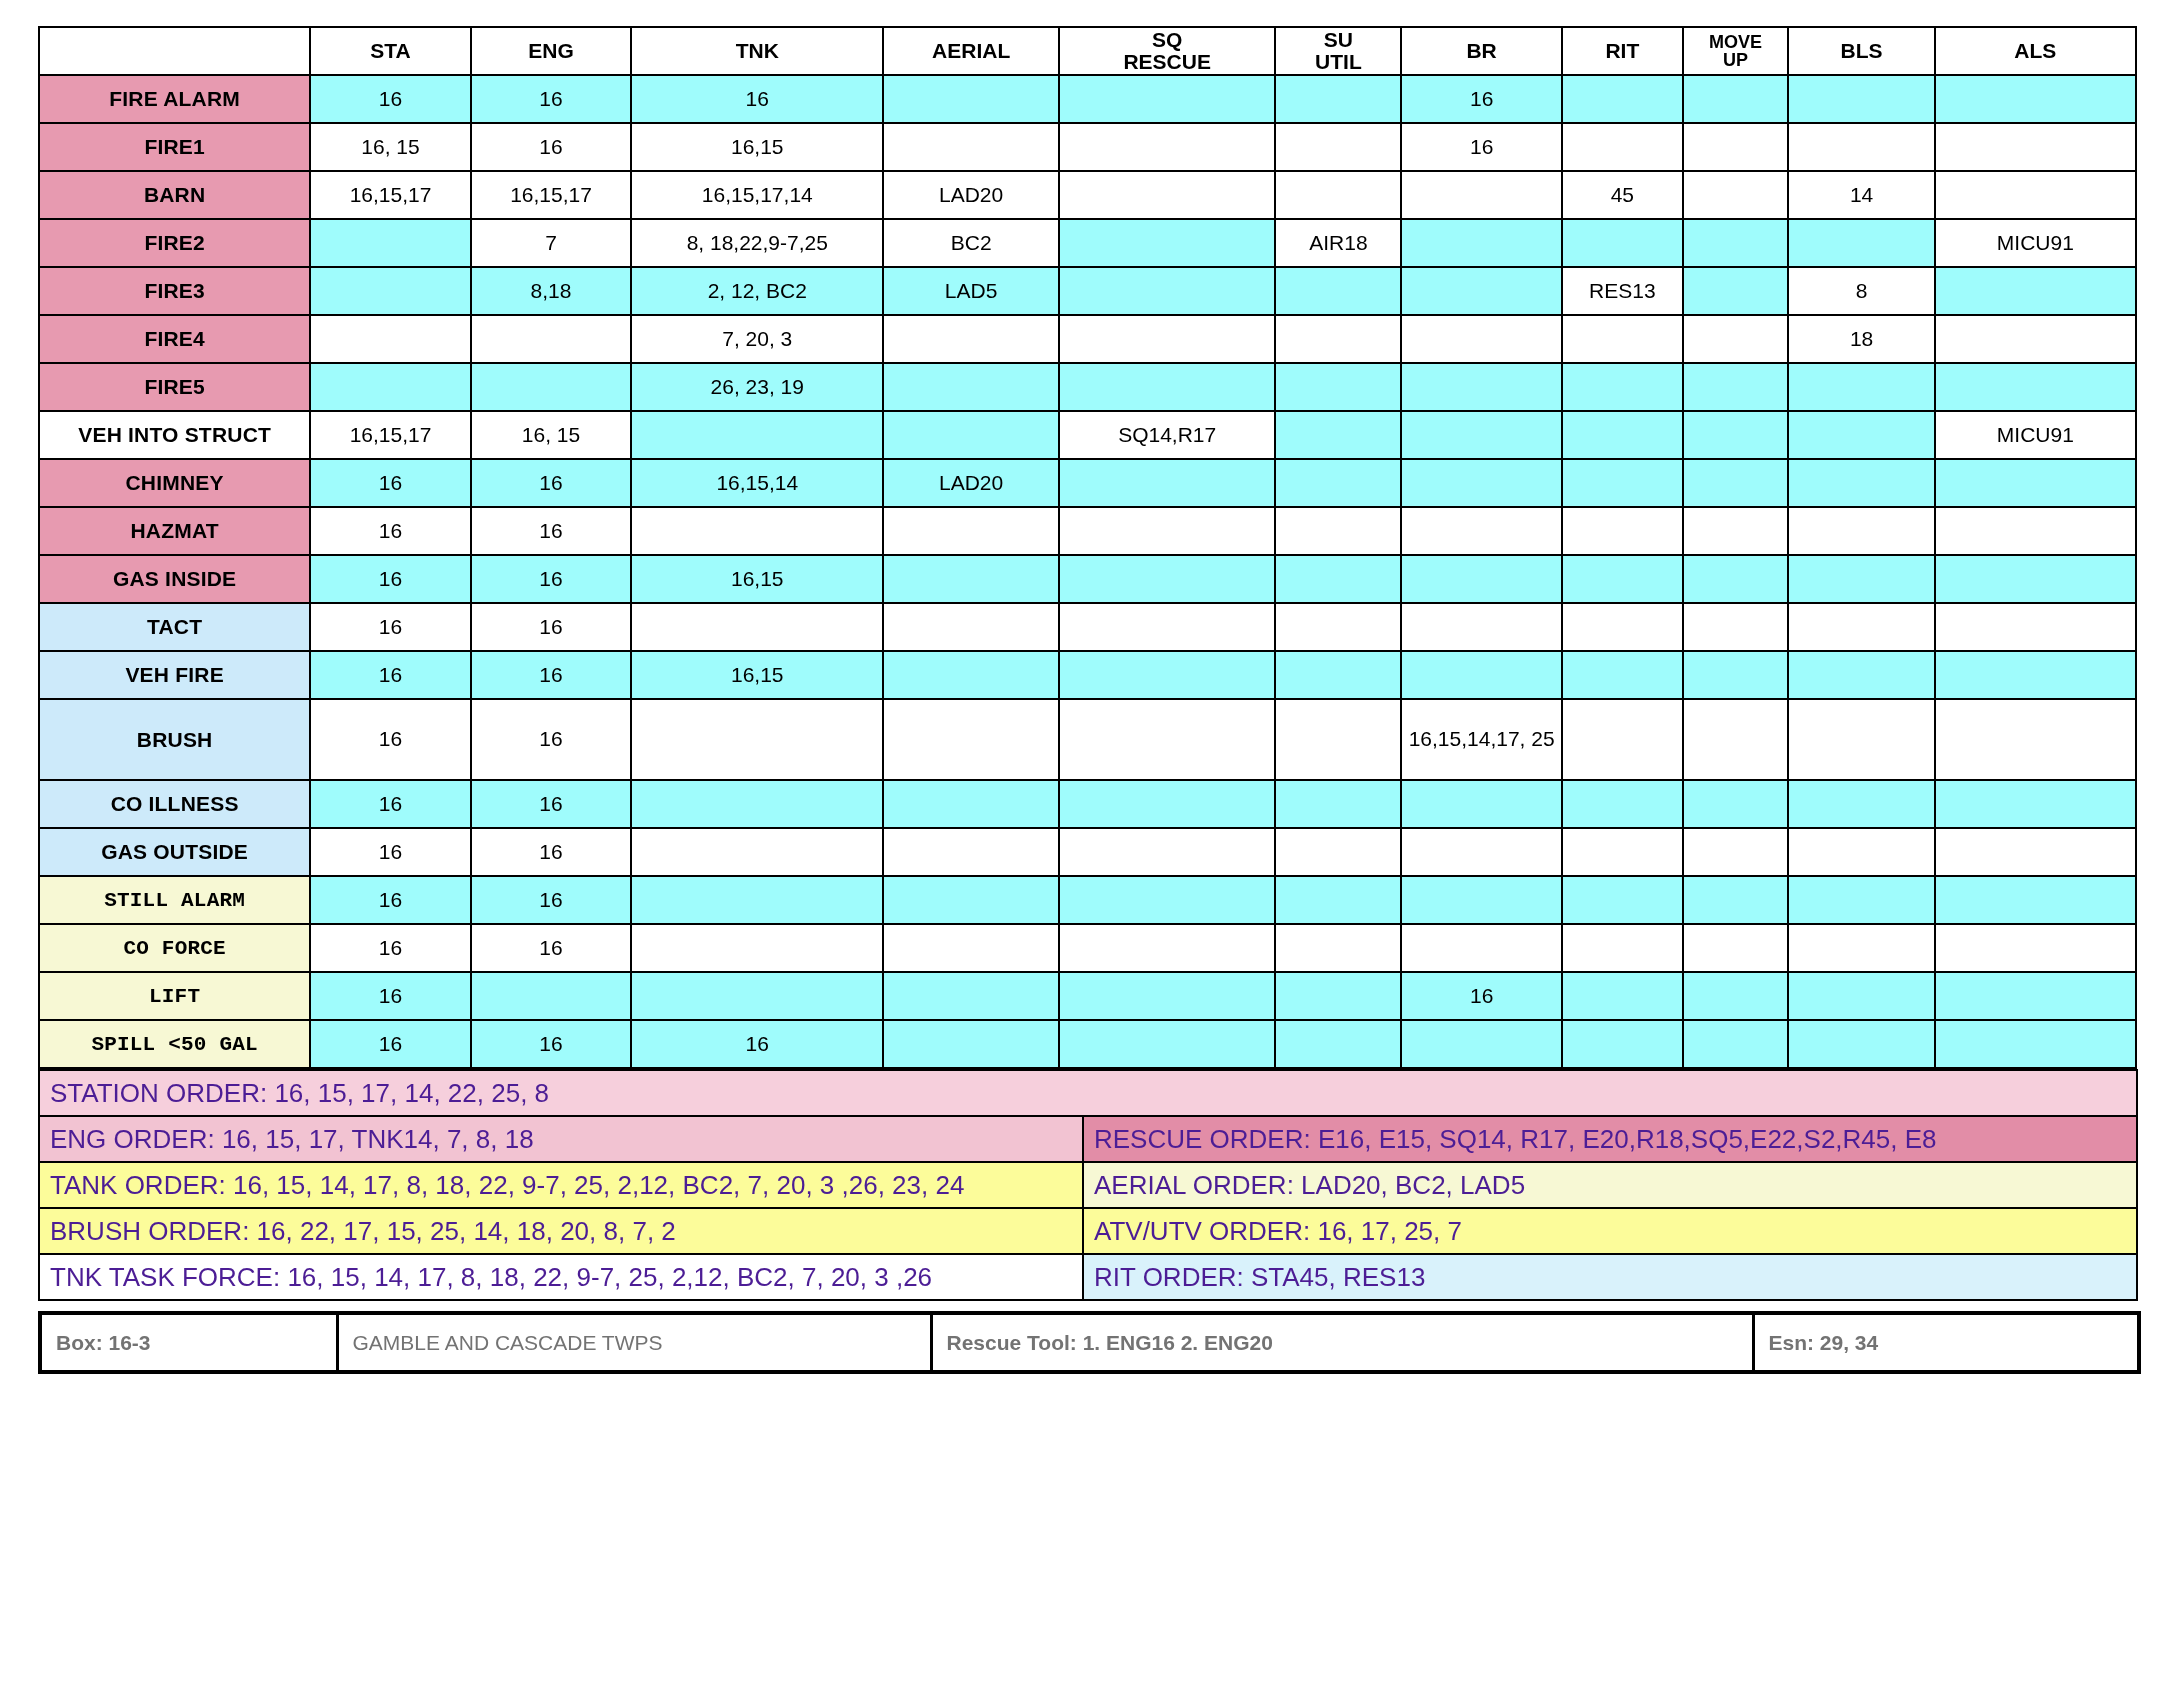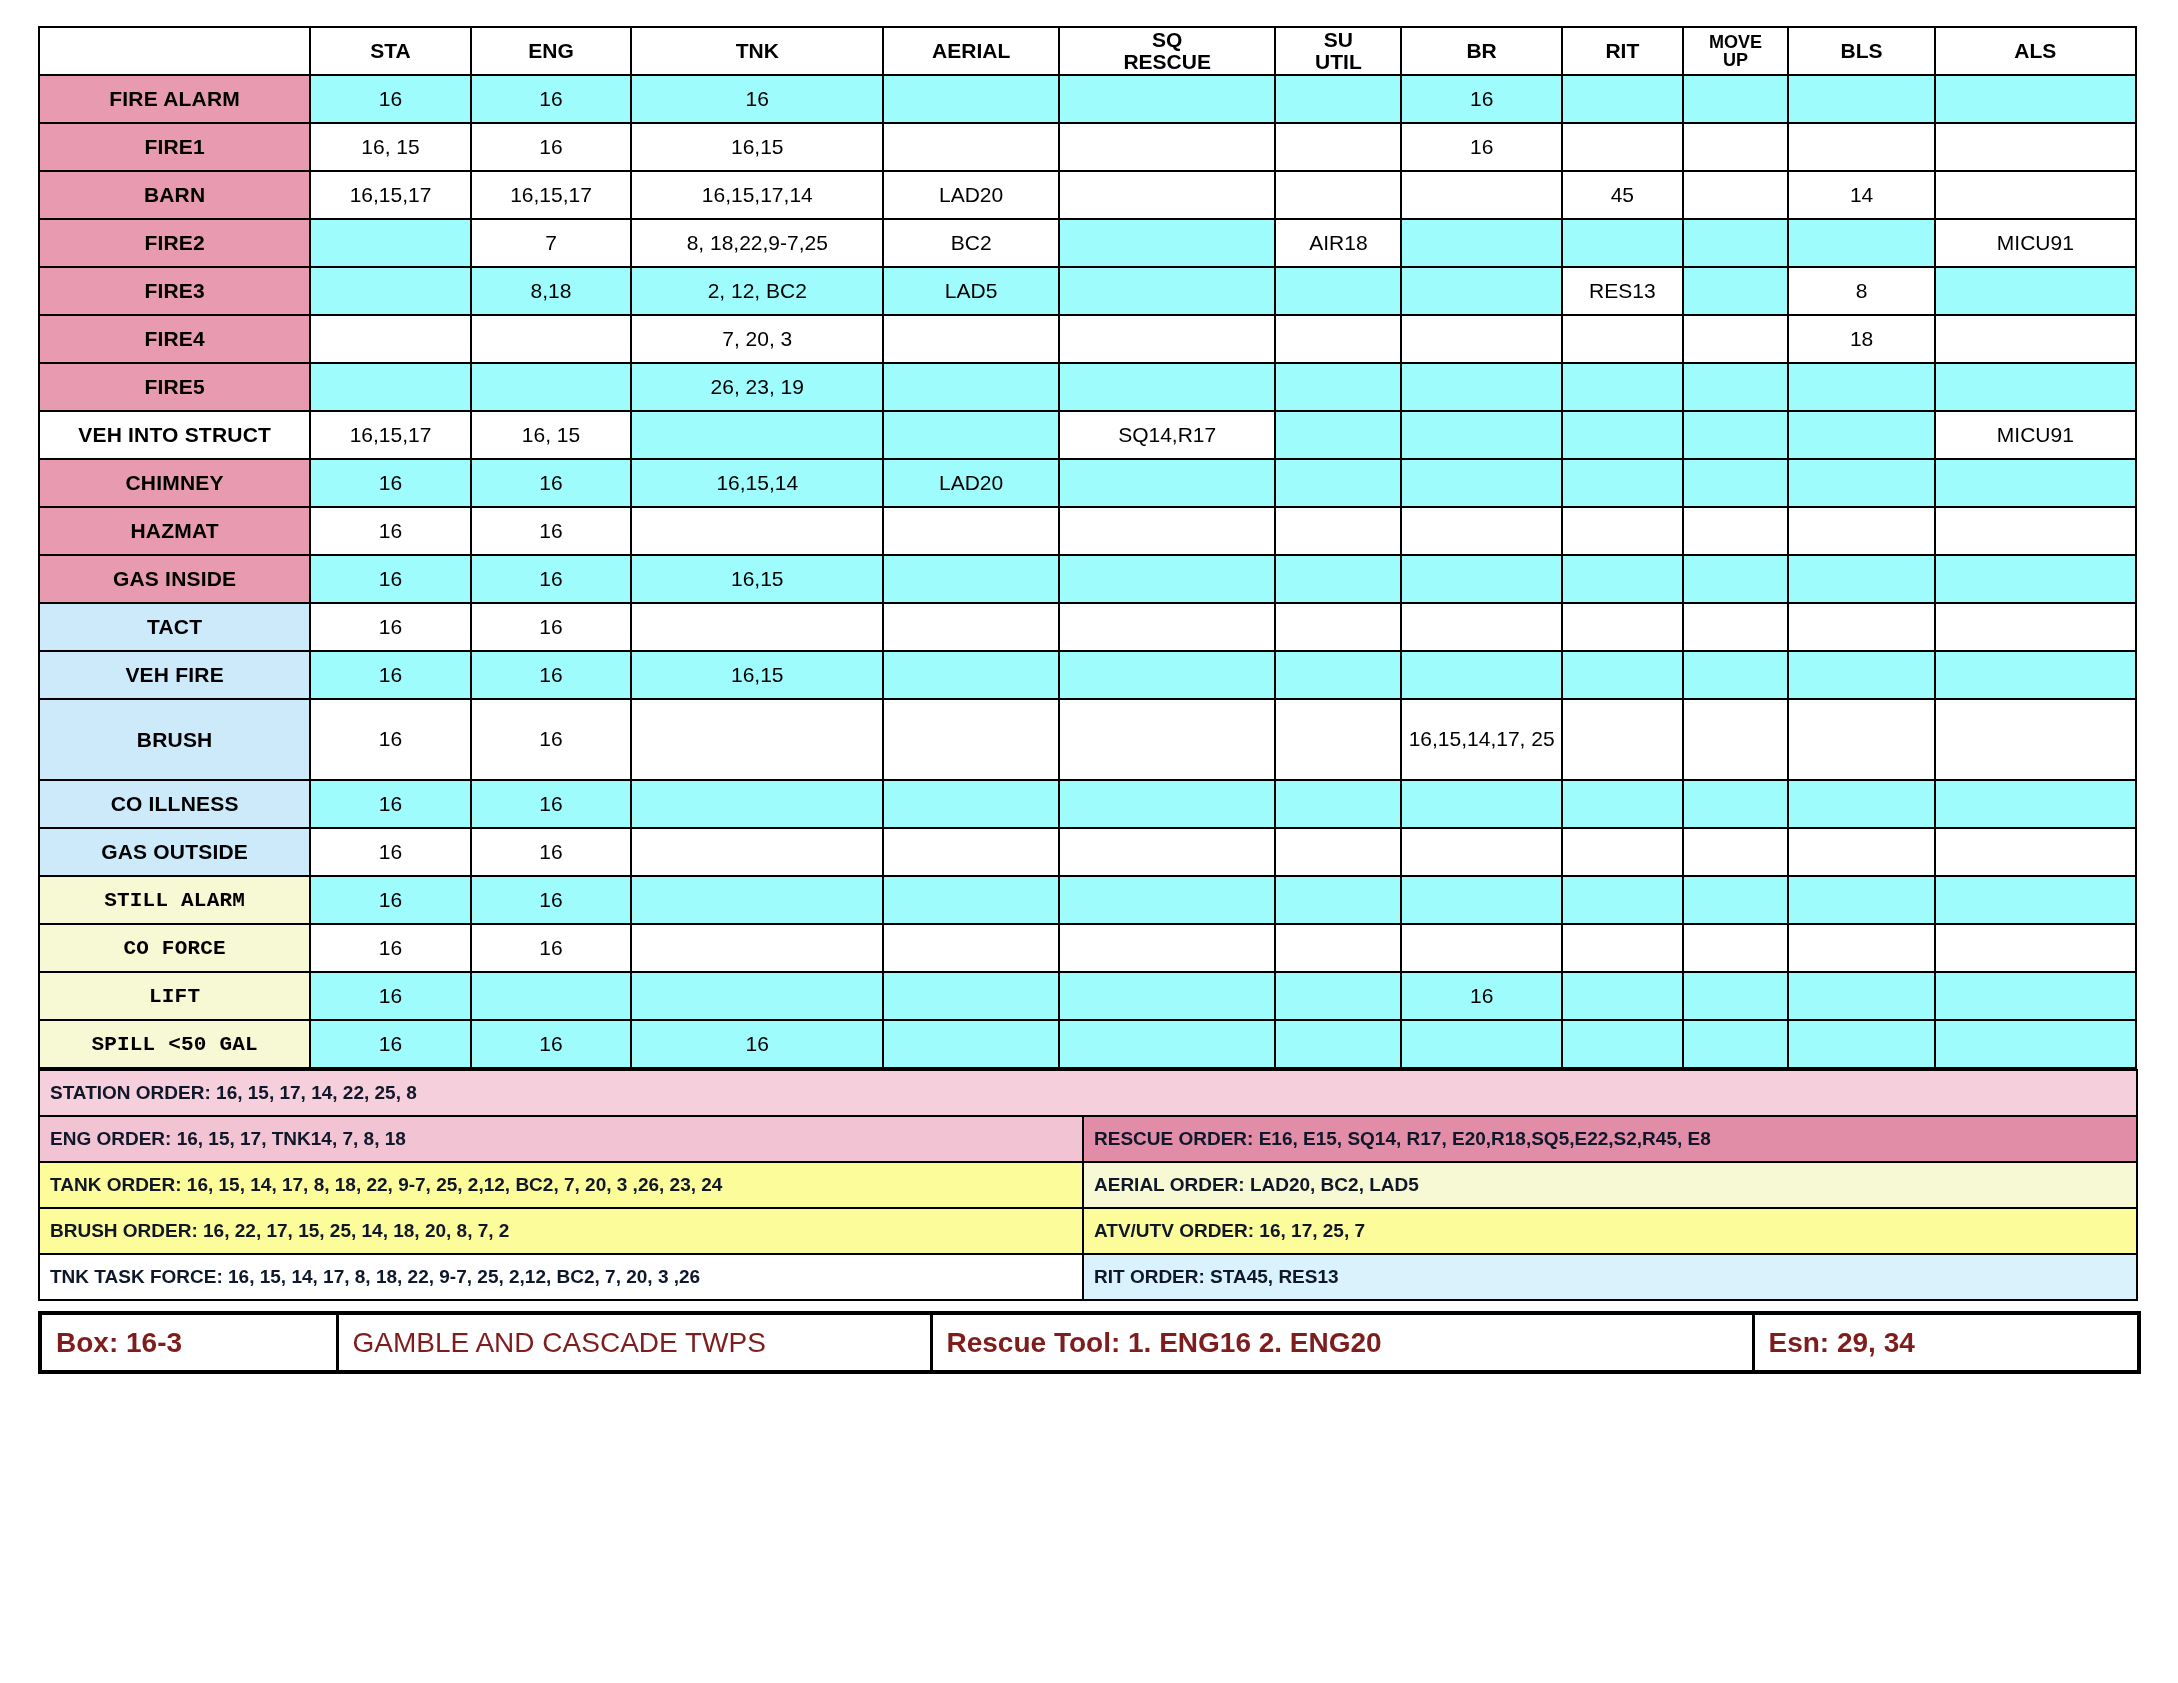--- a/index.html
+++ b/index.html
@@ -74,26 +74,26 @@
 
   
   .orders {
     width: 2099px;
     margin-top: 0;
     border-collapse: collapse;
     table-layout: fixed;
   }
   .orders td {
     border: 2px solid #000000;
-    font-size: 19px;
-    font-weight: bold;
+    font-size: 26px;
+    font-weight: normal;
     padding: 6px 8px 6px 10px;
     height: 46px;
     vertical-align: middle;
-    color: #0f172a;
+    color: #4c1d95;
     white-space: nowrap;
     overflow: hidden;
   }
   .bar-pink1 { background: #f6cfdc; }
   .bar-pink2 { background: #f2c3d2; }
   .bar-rose  { background: #e28da7; }
   .bar-yellow{ background: #fcfc9a; }
   .bar-cream { background: #f7f8d4; }
   .bar-ltblue{ background: #d9f2fb; }
   .bar-white { background: #ffffff; }
@@ -101,24 +101,24 @@
   
   .footer {
     width: 2099px;
     margin-top: 10px;
     border-collapse: collapse;
     table-layout: fixed;
     border: 4px solid #000000;
   }
   .footer td {
     border: 3px solid #000000;
-    font-size: 28px;
+    font-size: 21px;
     height: 59px;
     padding: 2px 14px;
-    color: #7f1d1d;
+    color: #737373;
     vertical-align: middle;
   }
   .footer td.bold { font-weight: bold; }
   .footer td.plain { font-weight: normal; }
 </style>
 </head>
 <body>
 
 <div class="page">
 

